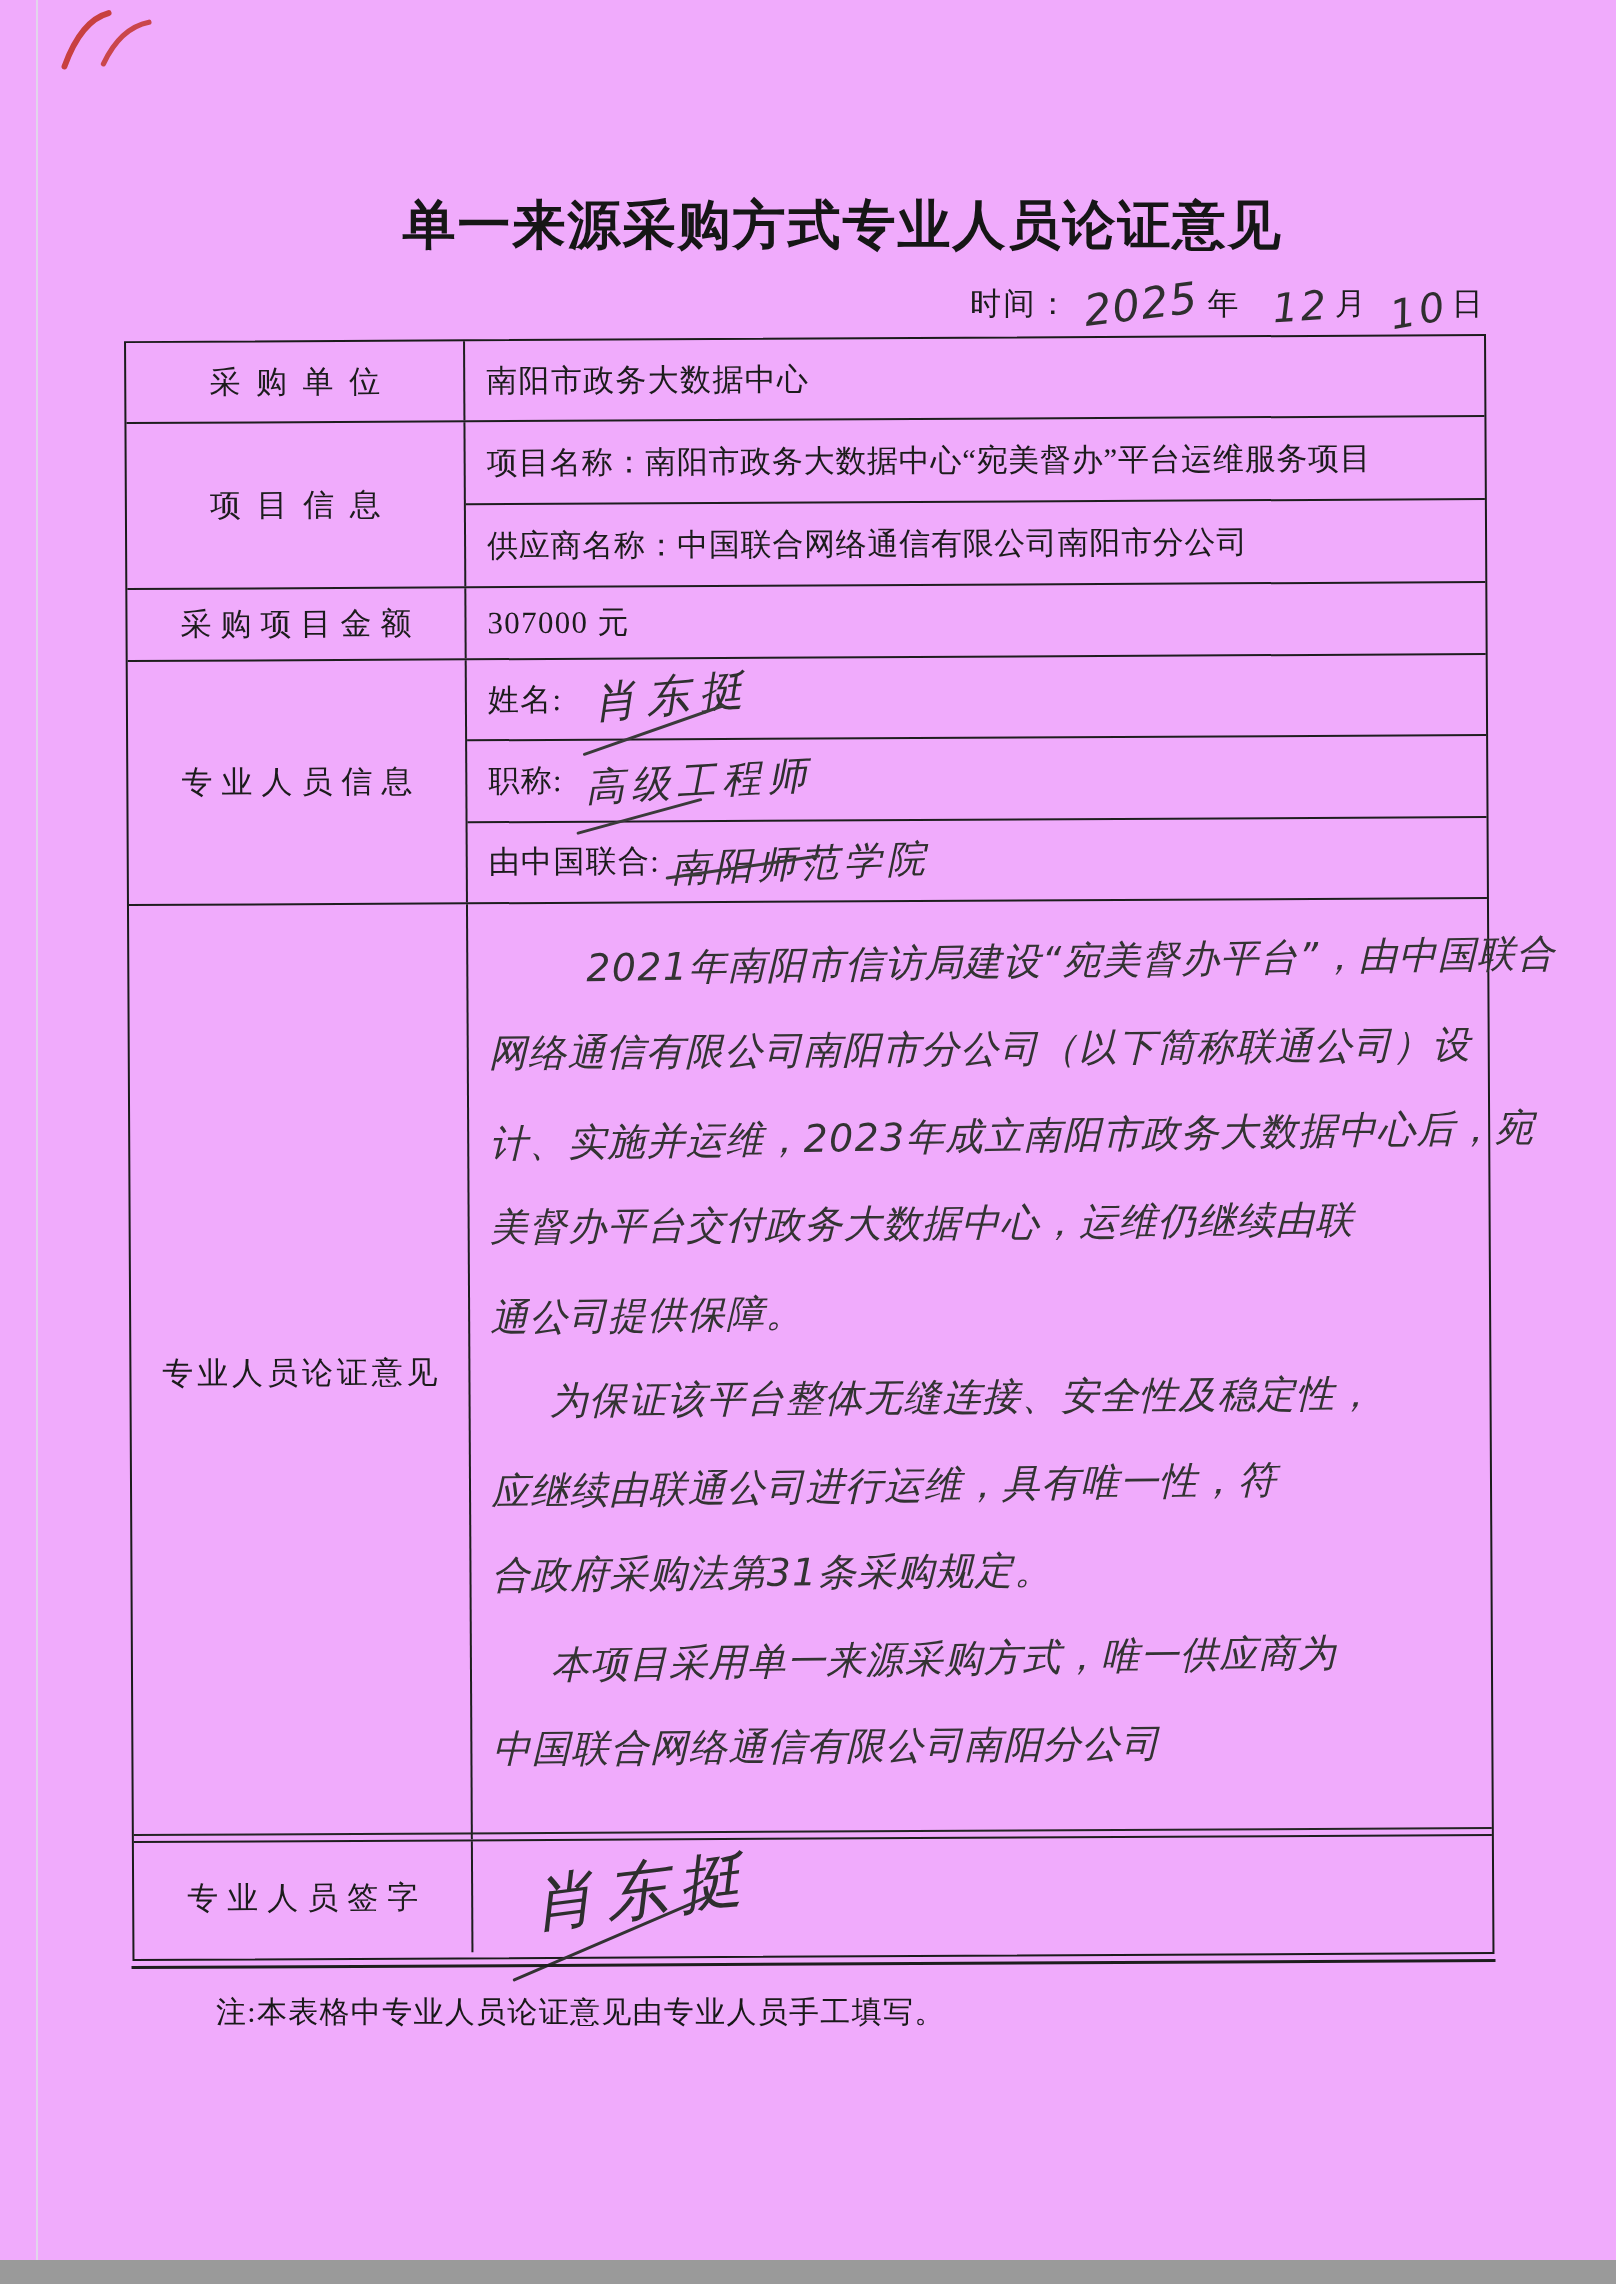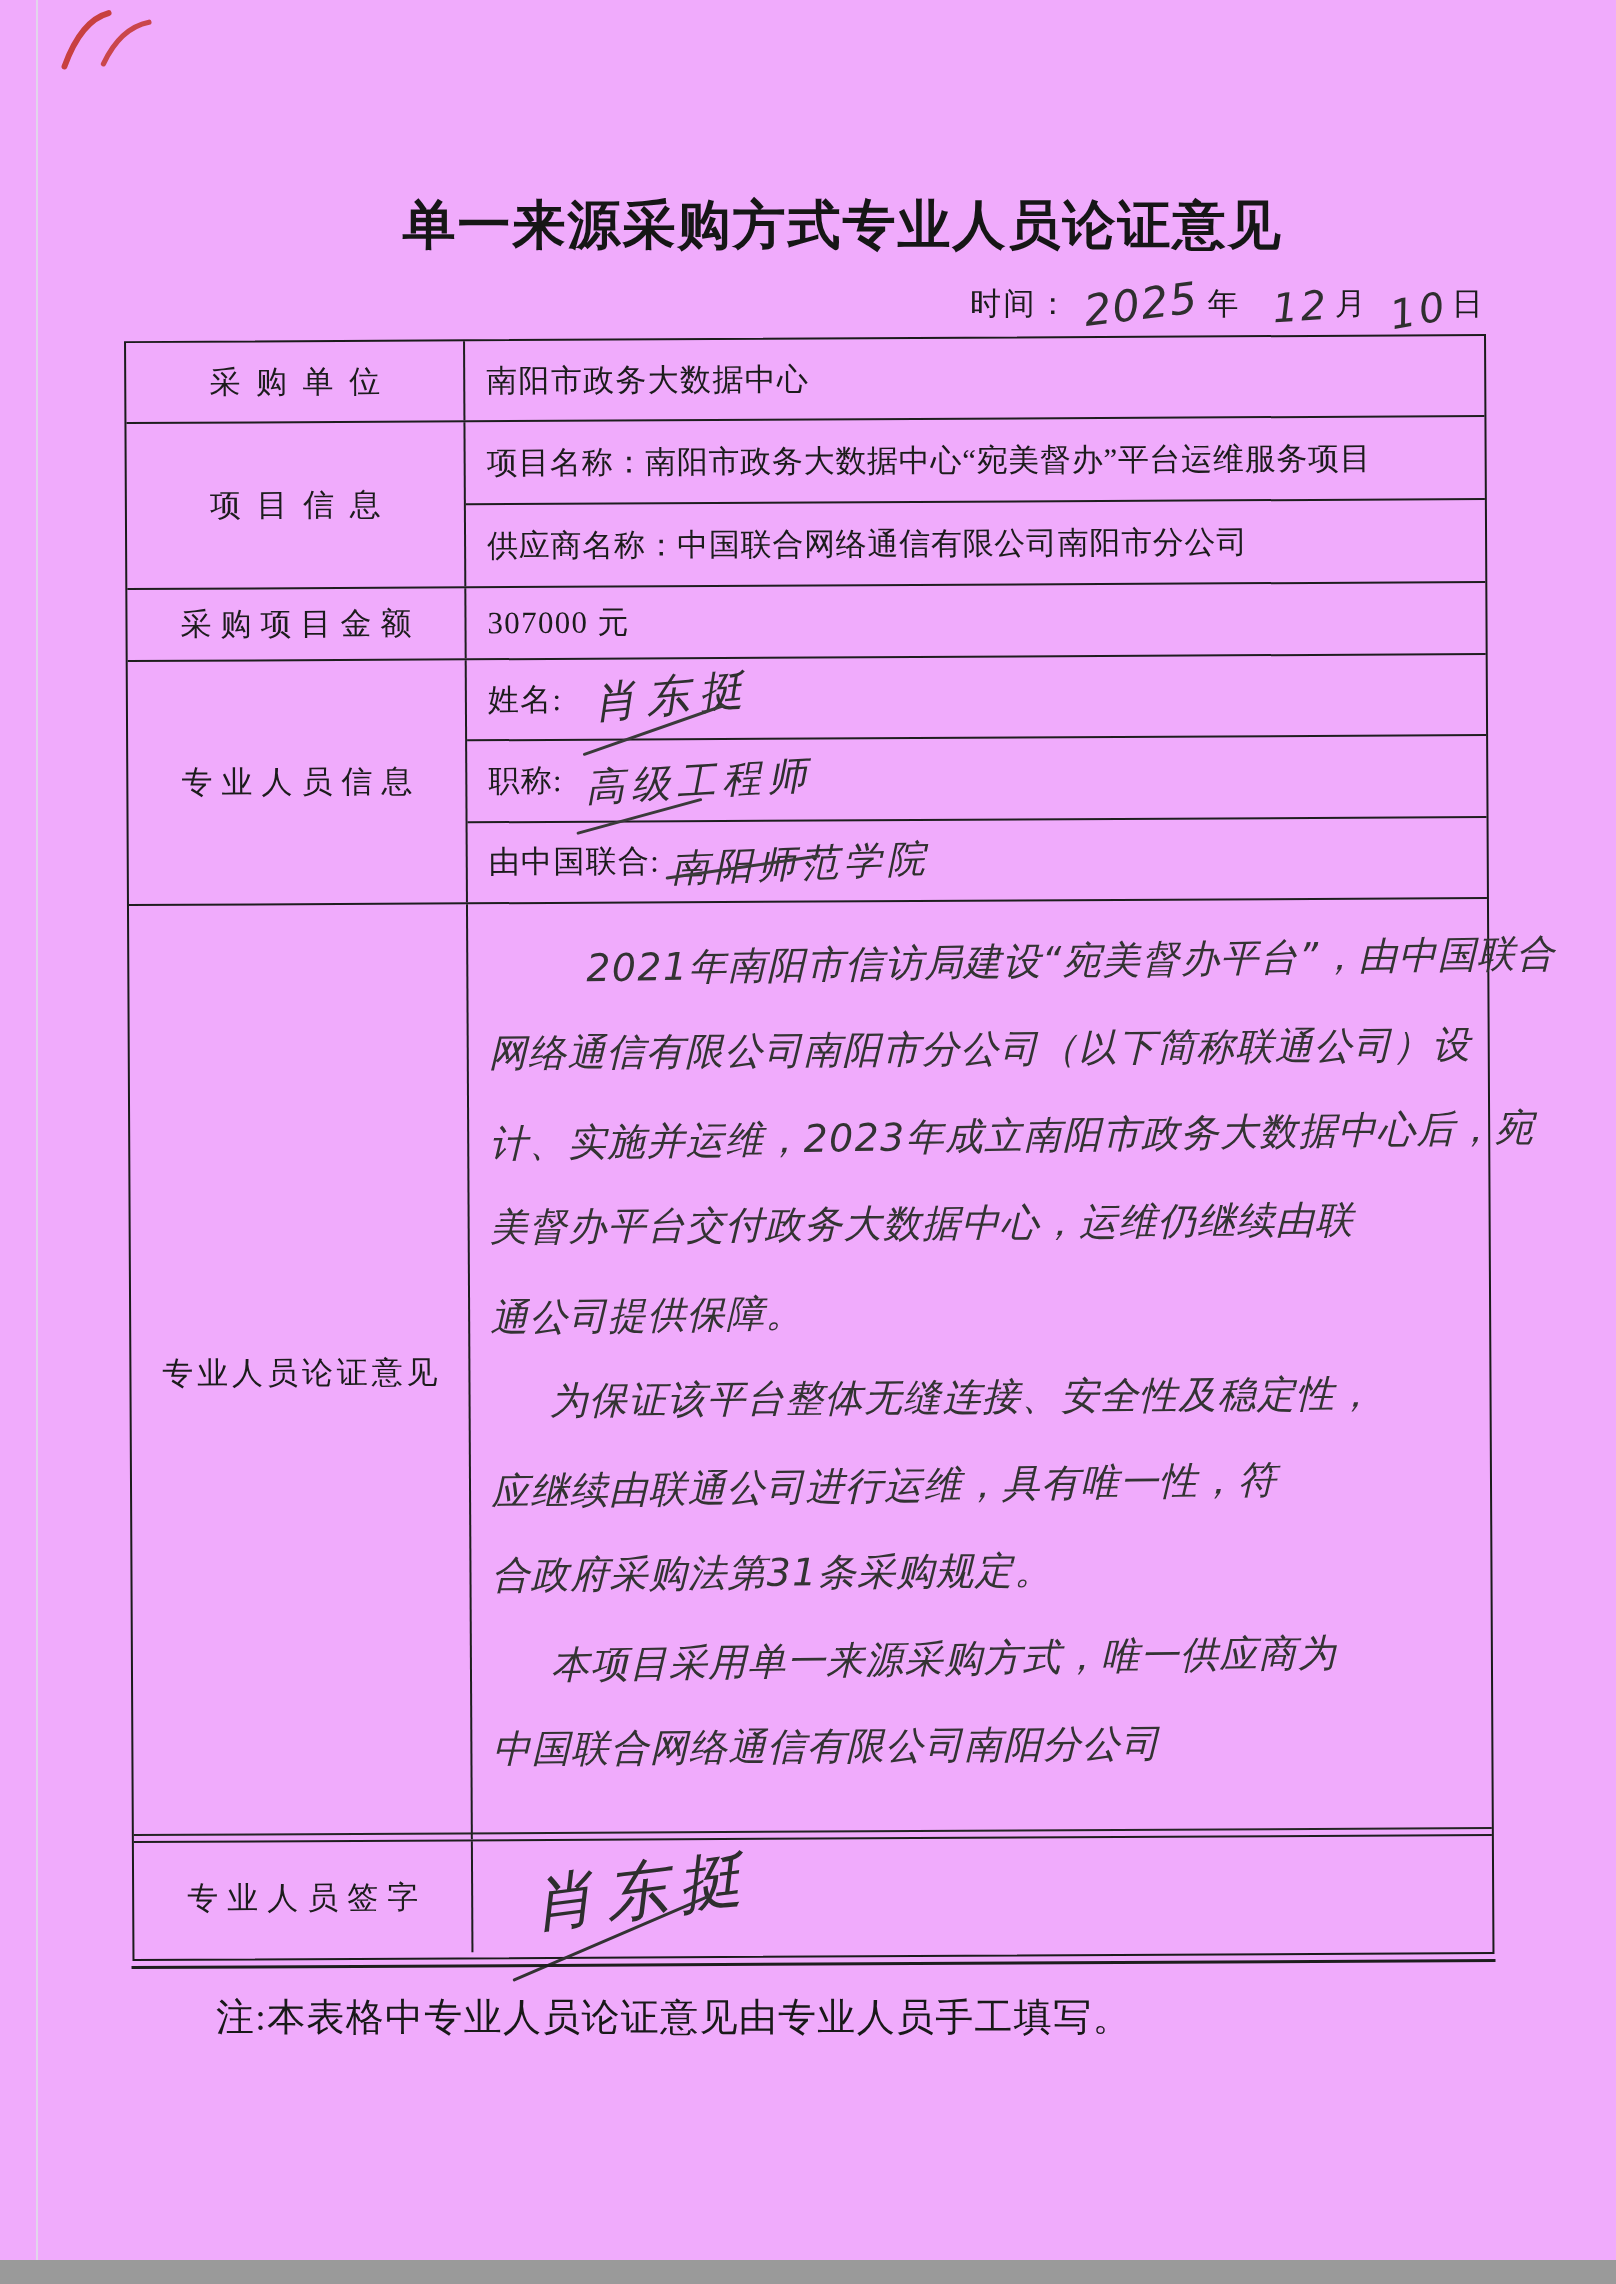--- a/index.html
+++ b/index.html
@@ -93,21 +93,21 @@
     font-size:63px;color:#2e2e2e;transform:rotate(-7deg) translateY(-5.2px);
     letter-spacing:10.4px;position:relative;
   }
   .hw-sig::after{content:"";position:absolute;left:-33px;bottom:-1.3px;width:215px;height:3.3px;background:#333;transform:rotate(-16deg);border-radius:2.6px;}
   
   .r5::after{content:"";position:absolute;left:0;right:0;bottom:4.6px;height:2px;background:#242424;}
   .form-table::after{content:"";position:absolute;left:-2.6px;right:-2.6px;bottom:-9.8px;height:2.6px;background:#1e1e1e;}
   
   .footer-note{
     position:absolute;left:216px;top:1992px;
-    font-size:38px;letter-spacing:1.3px;color:#191919;
+    font-size:30px;letter-spacing:1.3px;color:#191919;
   }
 </style>
 </head>
 <body>
 
 <div class="page">
 
   <div class="scan-edge"></div>
 
   <svg class="red-marks" viewBox="0 0 190 120">

